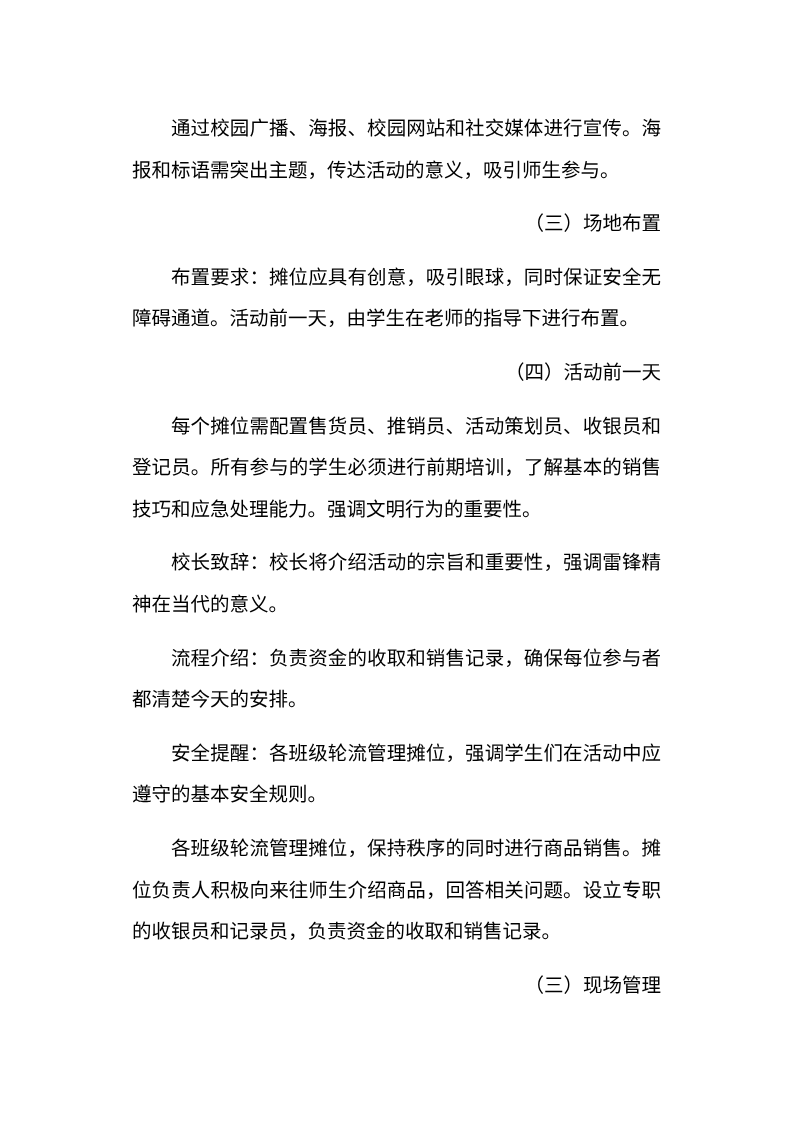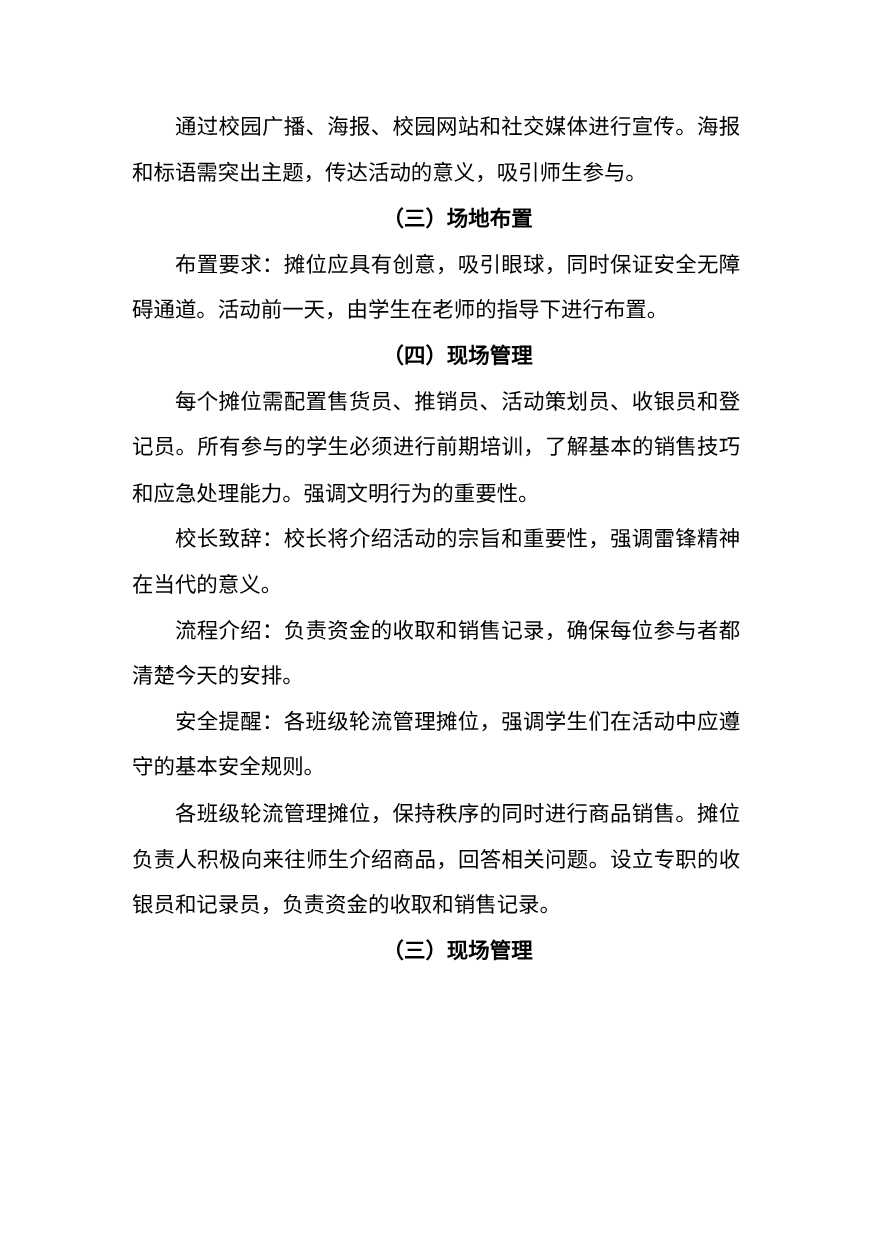--- a/index.html
+++ b/index.html
@@ -18,44 +18,44 @@
   .content {
     position: absolute;
     top: 96px;
     left: 120px;
     width: 553px;
     color: #000000;
     font-size: 19.5px;
     line-height: 41.6px;
   }
   .block {
-    margin: 0;
+    margin: 12px;
     padding: 0;
     text-indent: 2em;
     text-align: justify;
     word-break: break-all;
     overflow-wrap: anywhere;
   }
   .block.heading {
-    font-weight: bold;
-    text-align: center;
+    font-weight: normal;
+    text-align: right;
   }
   .block.paragraph {
     font-weight: normal;
   }
 </style>
 </head>
 <body>
 
 <div class="page">
   <div class="content" id="content">
       <p class="block paragraph">通过校园广播、海报、校园网站和社交媒体进行宣传。海报和标语需突出主题，传达活动的意义，吸引师生参与。</p>
       <p class="block heading">（三）场地布置</p>
       <p class="block paragraph">布置要求：摊位应具有创意，吸引眼球，同时保证安全无障碍通道。活动前一天，由学生在老师的指导下进行布置。</p>
-      <p class="block heading">（四）现场管理</p>
+      <p class="block heading">（四）活动前一天</p>
       <p class="block paragraph">每个摊位需配置售货员、推销员、活动策划员、收银员和登记员。所有参与的学生必须进行前期培训，了解基本的销售技巧和应急处理能力。强调文明行为的重要性。</p>
       <p class="block paragraph">校长致辞：校长将介绍活动的宗旨和重要性，强调雷锋精神在当代的意义。</p>
       <p class="block paragraph">流程介绍：负责资金的收取和销售记录，确保每位参与者都清楚今天的安排。</p>
       <p class="block paragraph">安全提醒：各班级轮流管理摊位，强调学生们在活动中应遵守的基本安全规则。</p>
       <p class="block paragraph">各班级轮流管理摊位，保持秩序的同时进行商品销售。摊位负责人积极向来往师生介绍商品，回答相关问题。设立专职的收银员和记录员，负责资金的收取和销售记录。</p>
       <p class="block heading">（三）现场管理</p>
     </div>
 </div>
 
 </body></html>

